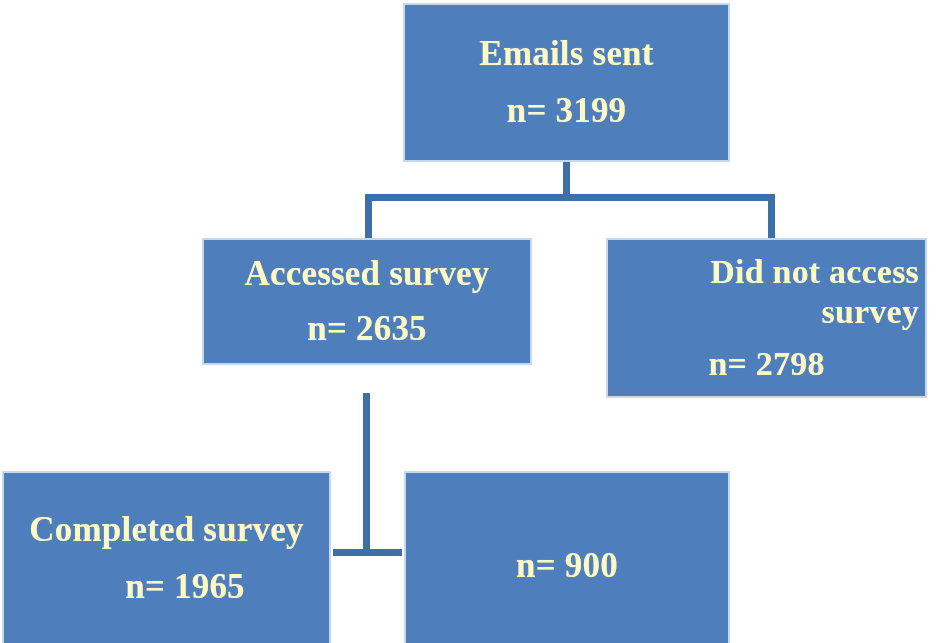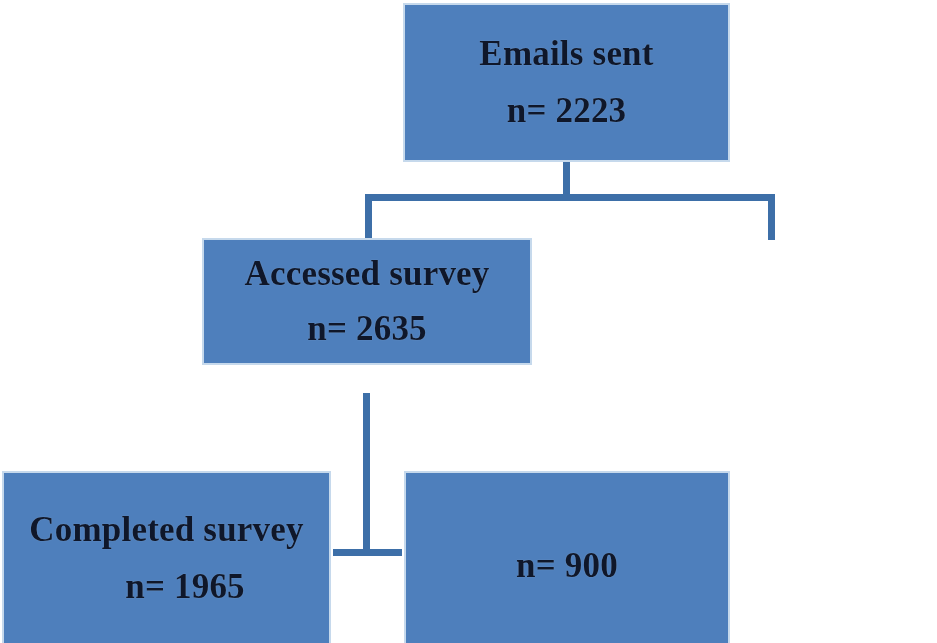--- a/index.html
+++ b/index.html
@@ -19,21 +19,21 @@
     height: 643px;
     background: #ffffff;
   }
 
   
   .node {
     position: absolute;
     box-sizing: border-box;
     background: #4E7FBC;
     border: 2px solid #C6D9EC;
-    color: #0f172a;
+    color: #fef9c3;
     font-weight: bold;
     display: flex;
     flex-direction: column;
     align-items: center;
     justify-content: center;
     text-align: right;
     line-height: 1.17;
     letter-spacing: 0.2px;
     text-shadow: 0 0 1px rgba(255,255,255,0.35);
   }
@@ -99,33 +99,37 @@
   
   #connector-lower-bar { left: 333px; top: 549px; width: 69px; }
 </style>
 </head>
 <body>
 
 <div id="flowchart">
 
   <div class="node" id="node-emails-sent">
     <span class="label">Emails sent</span>
-    <span class="count">n= 2223</span>
+    <span class="count">n= 3199</span>
   </div>
 
   <div class="conn conn-v" id="connector-top-stem"></div>
   <div class="conn conn-h" id="connector-bus"></div>
   <div class="conn conn-v" id="connector-drop-left"></div>
   <div class="conn conn-v" id="connector-drop-right"></div>
 
   <div class="node" id="node-accessed-survey">
     <span class="label">Accessed survey</span>
     <span class="count">n= 2635</span>
   </div>
 
+  <div class="node" id="node-did-not-access">
+    <span class="label">Did not access survey</span>
+    <span class="count">n= 2798</span>
+  </div>
 
   <div class="conn conn-v" id="connector-lower-stem"></div>
   <div class="conn conn-h" id="connector-lower-bar"></div>
 
   <div class="node" id="node-completed-survey">
     <span class="label">Completed survey</span>
     <span class="count">n= 1965</span>
   </div>
 
   <div class="node" id="node-did-not-complete">

